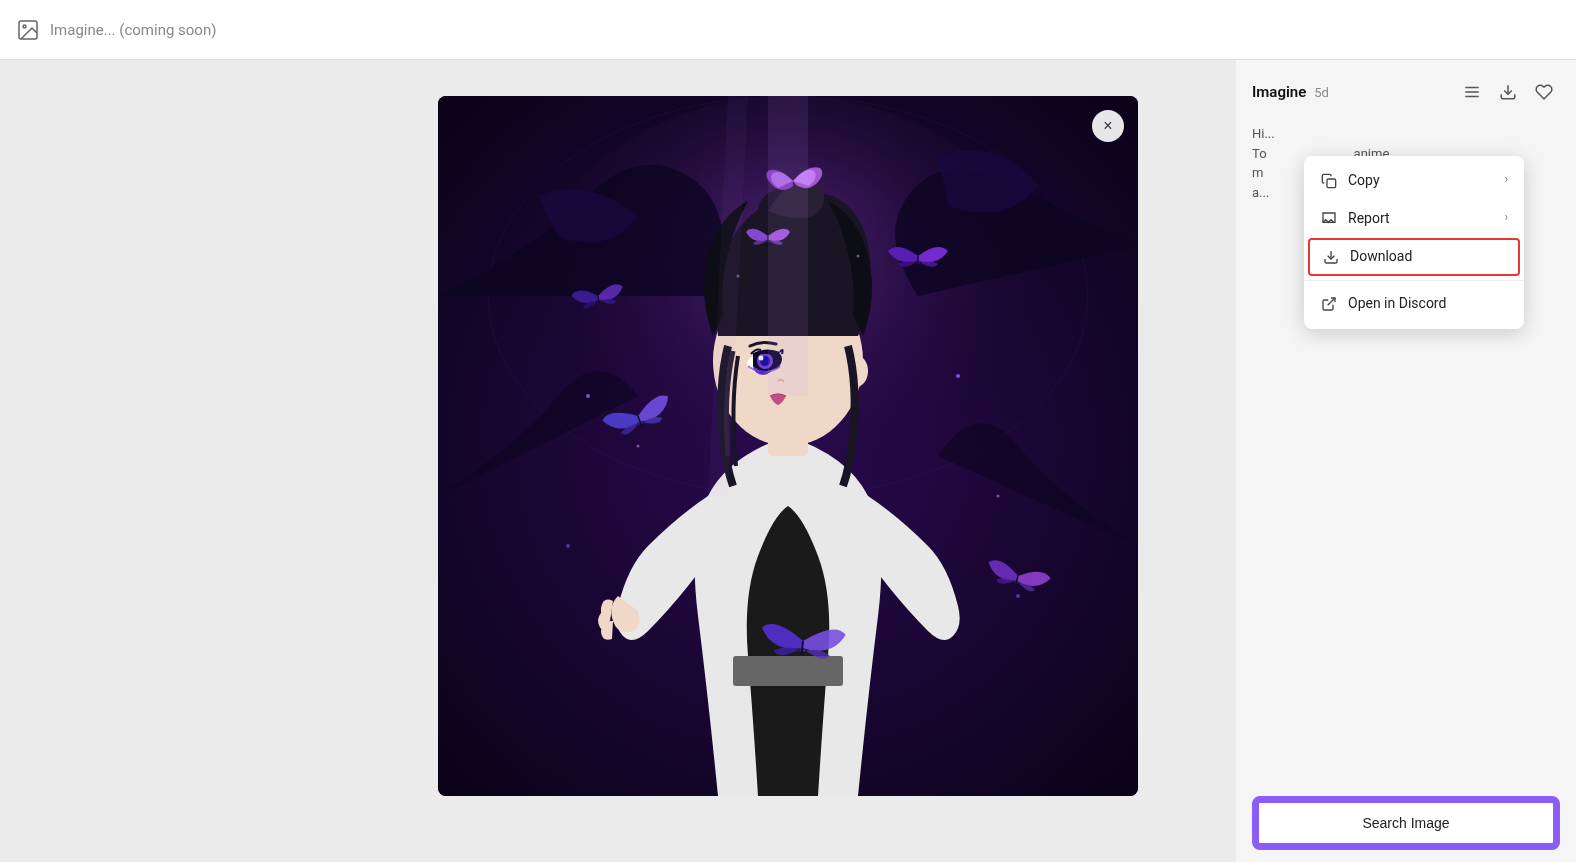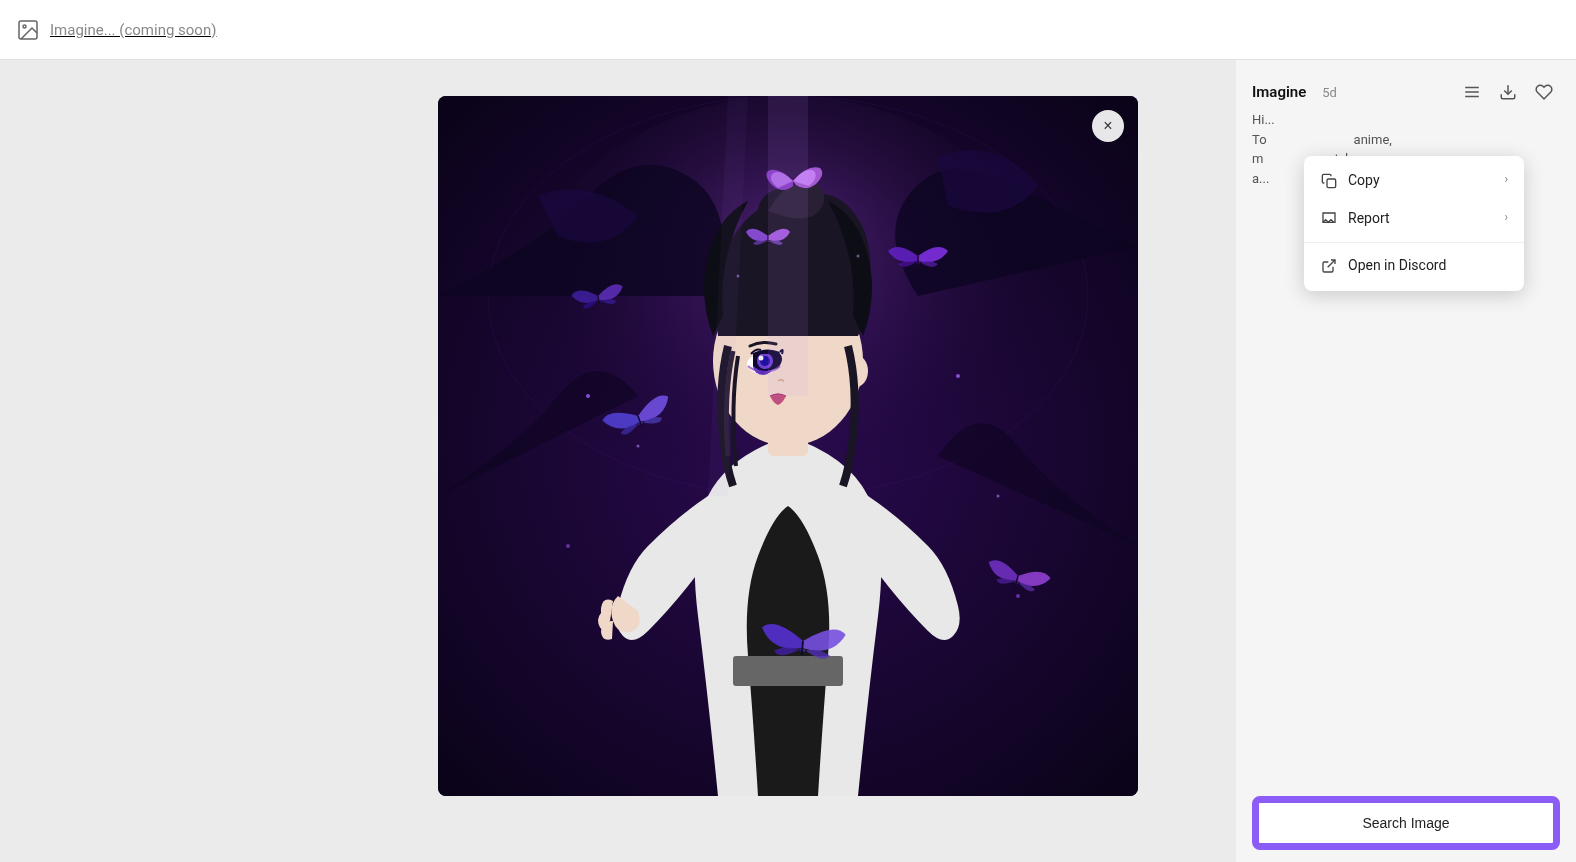--- a/index.html
+++ b/index.html
@@ -16,21 +16,20 @@
     .top-bar {
       position: absolute;
       top: 0; left: 0; right: 0;
       height: 60px;
       background: #ffffff;
       display: flex;
       align-items: center;
       padding: 0 16px;
       border-bottom: 1px solid #e0e0e0;
       z-index: 10;
-      text-decoration: underline;
     }
     .top-bar-icon {
       width: 24px;
       height: 24px;
       margin-right: 10px;
       color: #666;
     }
     .top-bar-title {
       font-size: 15px;
       color: #888;
@@ -102,22 +101,22 @@
       right: 0;
       width: 340px;
       bottom: 0;
       background: #f5f5f5;
       padding: 16px;
     }
 
     .panel-header {
       display: flex;
       align-items: center;
-      gap: 16px;
-      margin-bottom: 2px;
+      gap: 8px;
+      margin-bottom: 16px;
     }
 
     .panel-title {
       font-size: 15px;
       font-weight: 600;
       color: #111;
     }
 
     .panel-time {
       font-size: 13px;
@@ -465,20 +464,30 @@
       <span class="menu-icon">
         <svg width="16" height="16" viewBox="0 0 24 24" fill="none" stroke="currentColor" stroke-width="2">
           <path d="M3 3h18v14H3z"></path>
           <path d="M3 17l4-4 4 4 4-4 4 4"></path>
         </svg>
       </span>
       <span>Report</span>
       <span class="chevron">›</span>
     </div>
 
+    <div class="menu-item highlighted">
+      <span class="menu-icon">
+        <svg width="16" height="16" viewBox="0 0 24 24" fill="none" stroke="currentColor" stroke-width="2">
+          <path d="M21 15v4a2 2 0 01-2 2H5a2 2 0 01-2-2v-4"></path>
+          <polyline points="7,10 12,15 17,10"></polyline>
+          <line x1="12" y1="15" x2="12" y2="3"></line>
+        </svg>
+      </span>
+      <span>Download</span>
+    </div>
 
     <div class="menu-divider"></div>
 
 
     <div class="menu-item">
       <span class="menu-icon">
         <svg width="16" height="16" viewBox="0 0 24 24" fill="none" stroke="currentColor" stroke-width="2">
           <path d="M18 13v6a2 2 0 01-2 2H5a2 2 0 01-2-2V8a2 2 0 012-2h6"></path>
           <polyline points="15,3 21,3 21,9"></polyline>
           <line x1="10" y1="14" x2="21" y2="3"></line>

